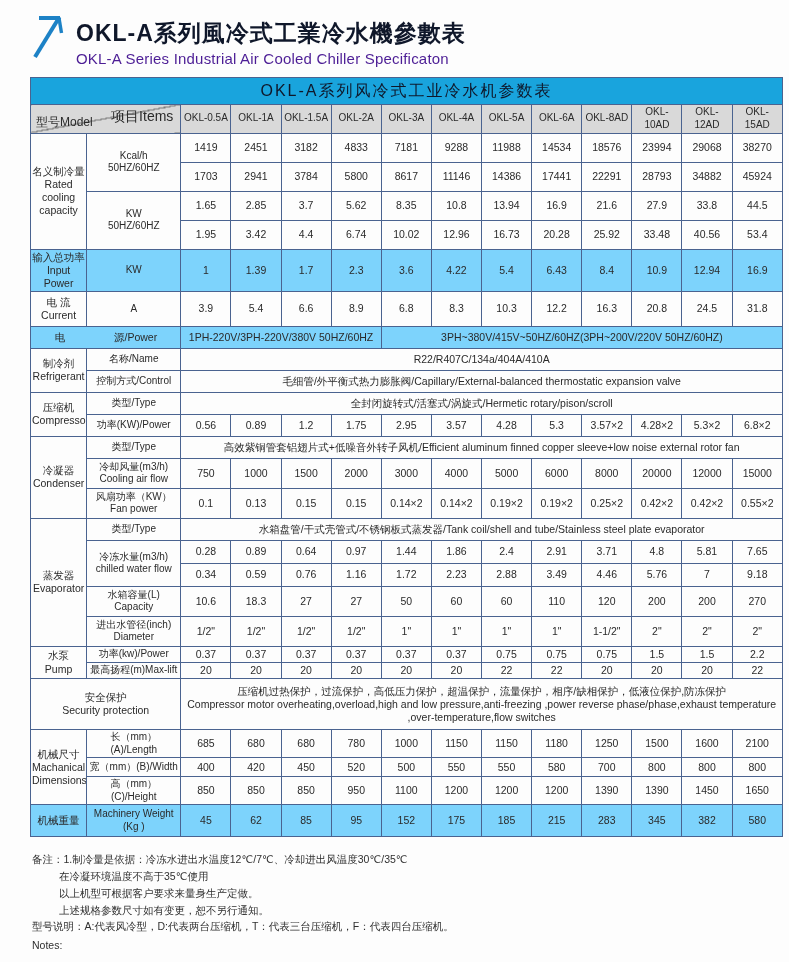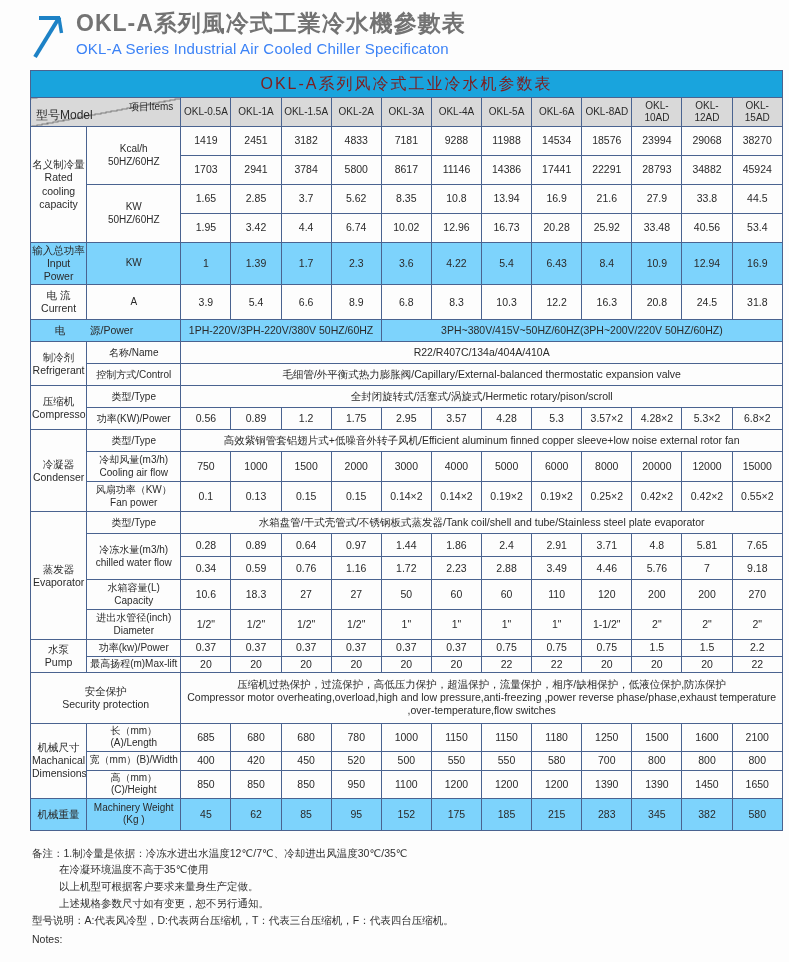--- a/index.html
+++ b/index.html
@@ -7,66 +7,66 @@
     width:789px;height:962px;background:#fcfcfc;
     font-family:"Liberation Sans","DejaVu Sans",sans-serif;
     color:#222;-webkit-font-smoothing:antialiased;
   }
   .page{position:relative;width:789px;height:962px;background:#fdfdfd;overflow:hidden;}
 
   
   .hdr{display:flex;align-items:flex-start;padding:8px 0 0 28px;}
   .logo{width:40px;height:50px;flex:0 0 auto;margin-top:2px;}
   .titles{margin-left:8px;}
-  .title-zh{font-size:23px;font-weight:bold;color:#737373;letter-spacing:1px;line-height:1.2;margin-top:2px;}
-  .title-en{font-size:15px;color:#3b82f6;margin-top:2px;letter-spacing:.2px;}
+  .title-zh{font-size:23px;font-weight:bold;color:#0f172a;letter-spacing:1px;line-height:1.2;margin-top:12px;}
+  .title-en{font-size:15px;color:#4c1d95;margin-top:2px;letter-spacing:.2px;}
 
   
   table.spec{
     border-collapse:collapse;table-layout:fixed;
     margin:10px 0 0 30px;width:753px;
     font-size:10.5px;color:#2a2a2a;
   }
   table.spec th,table.spec td{
     border:1px solid #4a6390;
     text-align:center;vertical-align:middle;
     padding:1px 1px;line-height:1.25;
     font-weight:normal;overflow:hidden;
   }
   .caption-row td{
-    background:#19a4dd;color:#7f1d1d;font-size:16px;font-weight:bold;
+    background:#19a4dd;color:#0f172a;font-size:16px;font-weight:bold;
     letter-spacing:2px;height:24px;
   }
   .head-row th{background:#d9d9d9;height:26px;font-size:10px;}
   th.corner{
     position:relative;background:#d9d9d9;
     background-image:linear-gradient(to bottom right,transparent calc(50% - 0.6px),#7a7a7a calc(50% - 0.6px),#7a7a7a calc(50% + 0.6px),transparent calc(50% + 0.6px));
   }
   th.corner .c-model{position:absolute;left:5px;bottom:3px;font-size:12px;}
-  th.corner .c-items{position:absolute;right:7px;top:3px;font-size:10px;}
+  th.corner .c-items{position:absolute;right:7px;top:3px;font-size:14px;}
 
   .pre{white-space:pre-line;}
   tr.shade td,tr.shade th{background:#7dd3fc;}
   td.lab{font-size:10px;}
   td.group{font-size:10.5px;}
 
   .r-med td{height:26px;}
   .r-big td{height:32px;}
   .r-slim td{height:19px;}
   .r-air td{height:27px;}
   .r-flow td{height:20px;}
   .r-cap td{height:27px;}
   .r-pump td{height:13px;}
   .r-dim td{height:16px;}
   .r-wt td{height:29px;}
 
   td.power-lab{padding:0;}
   .power-split{display:flex;align-items:center;}
   .power-split .p1{flex:0 0 56px;text-align:center;}
-  .power-split .p2{flex:1;text-align:left;padding-left:2px;}
+  .power-split .p2{flex:1;text-align:left;padding-left:2px;margin-left:24px;}
 
   td.security-text{
     text-align:left;padding:3px 7px;line-height:1.5;font-size:10.5px;height:48px;
   }
   td.security-text .sec-en{display:block;}
 
   
   .notes{margin:14px 0 0 32px;font-size:10.5px;color:#2f2f2f;line-height:1.6;}
   .notes .line{white-space:nowrap;}
   .ind-zh{padding-left:27px;}

